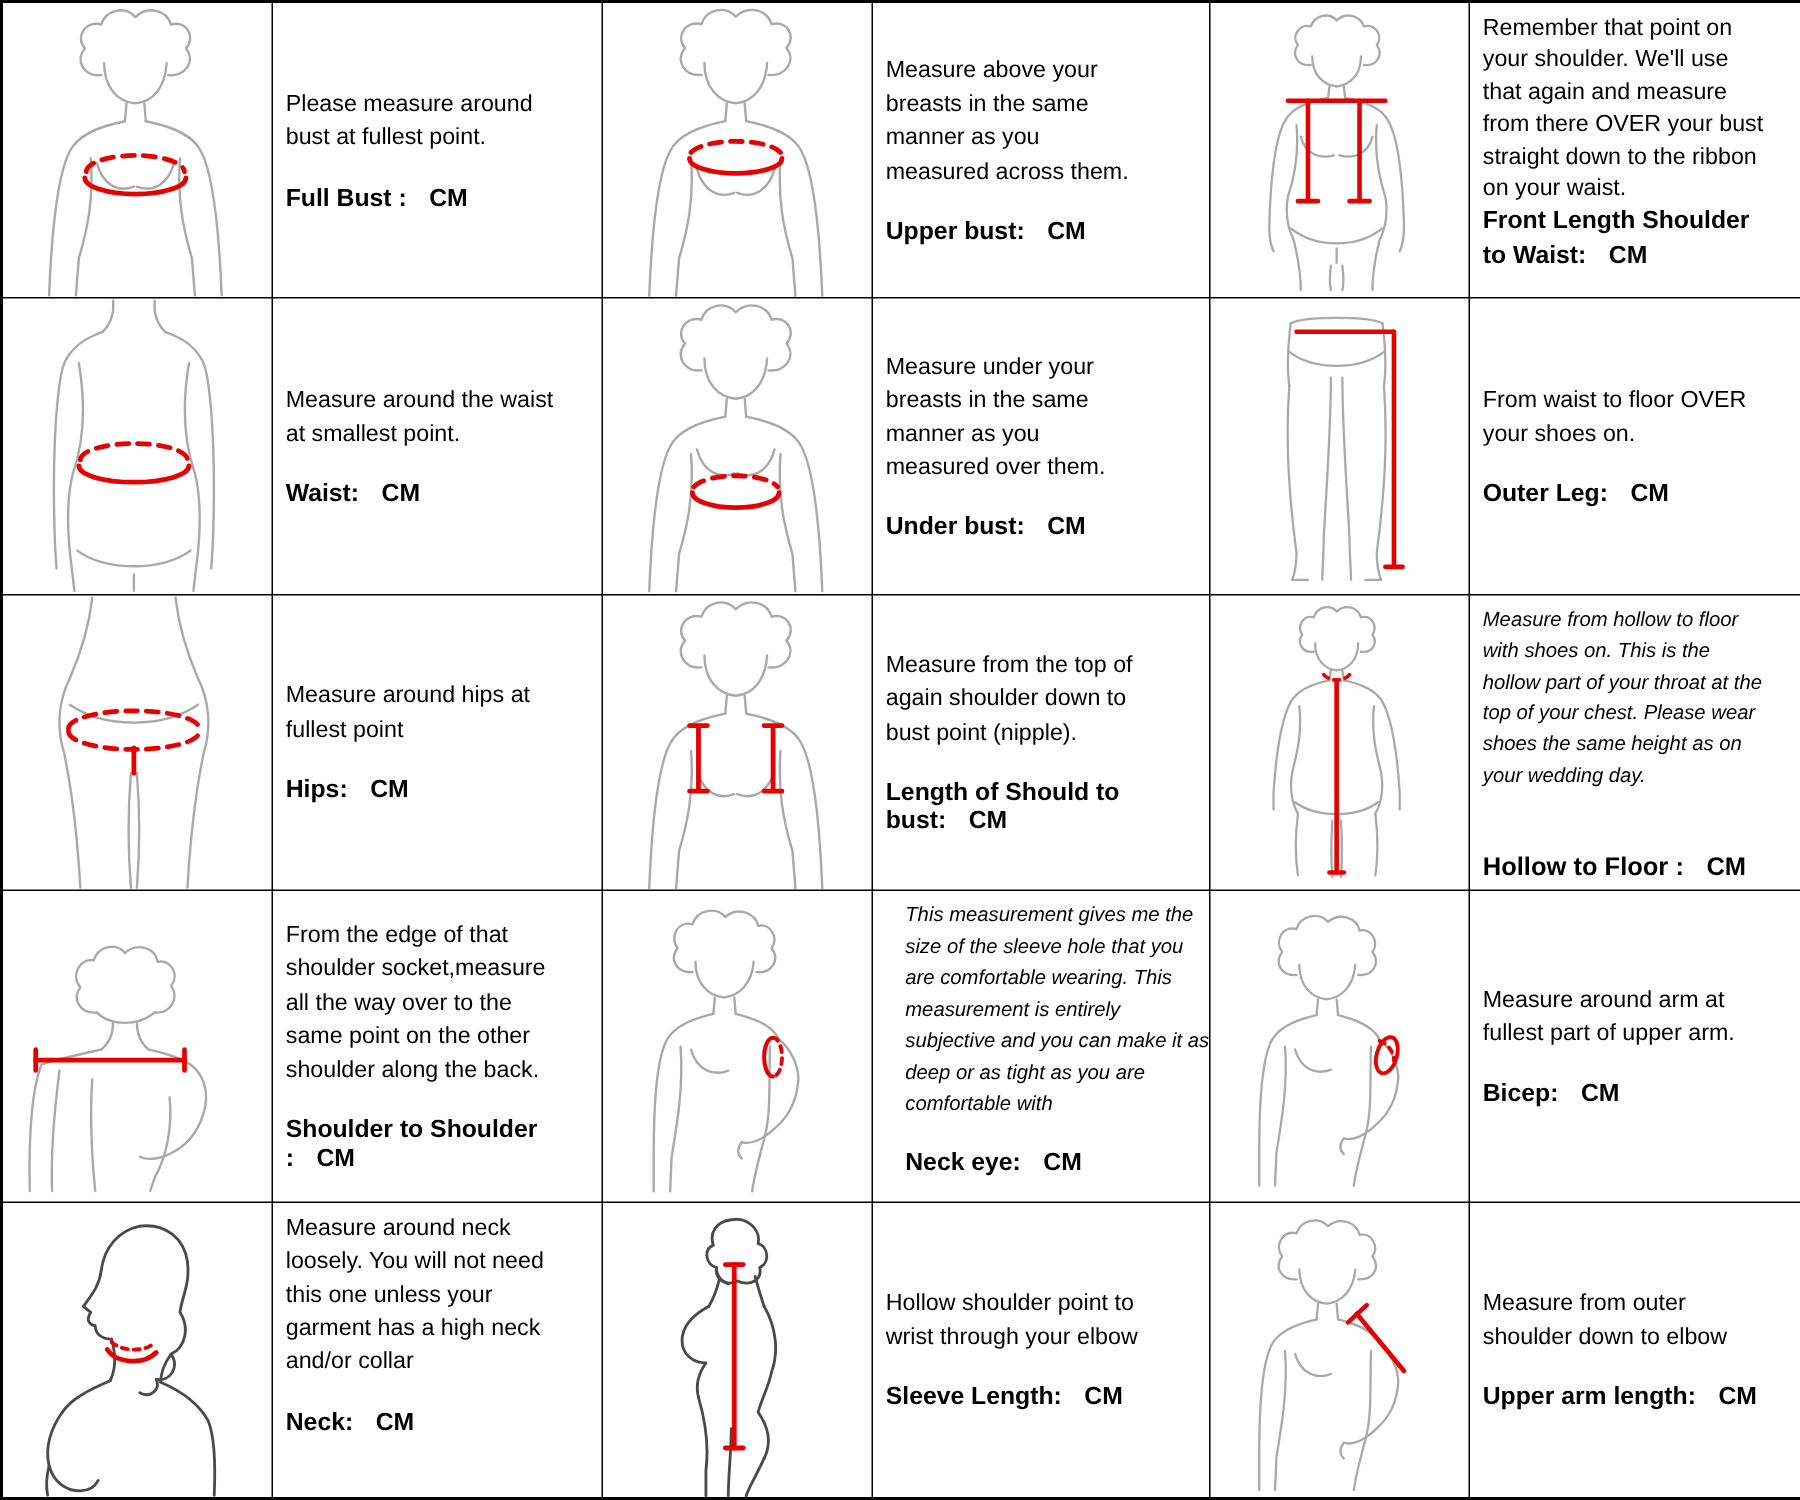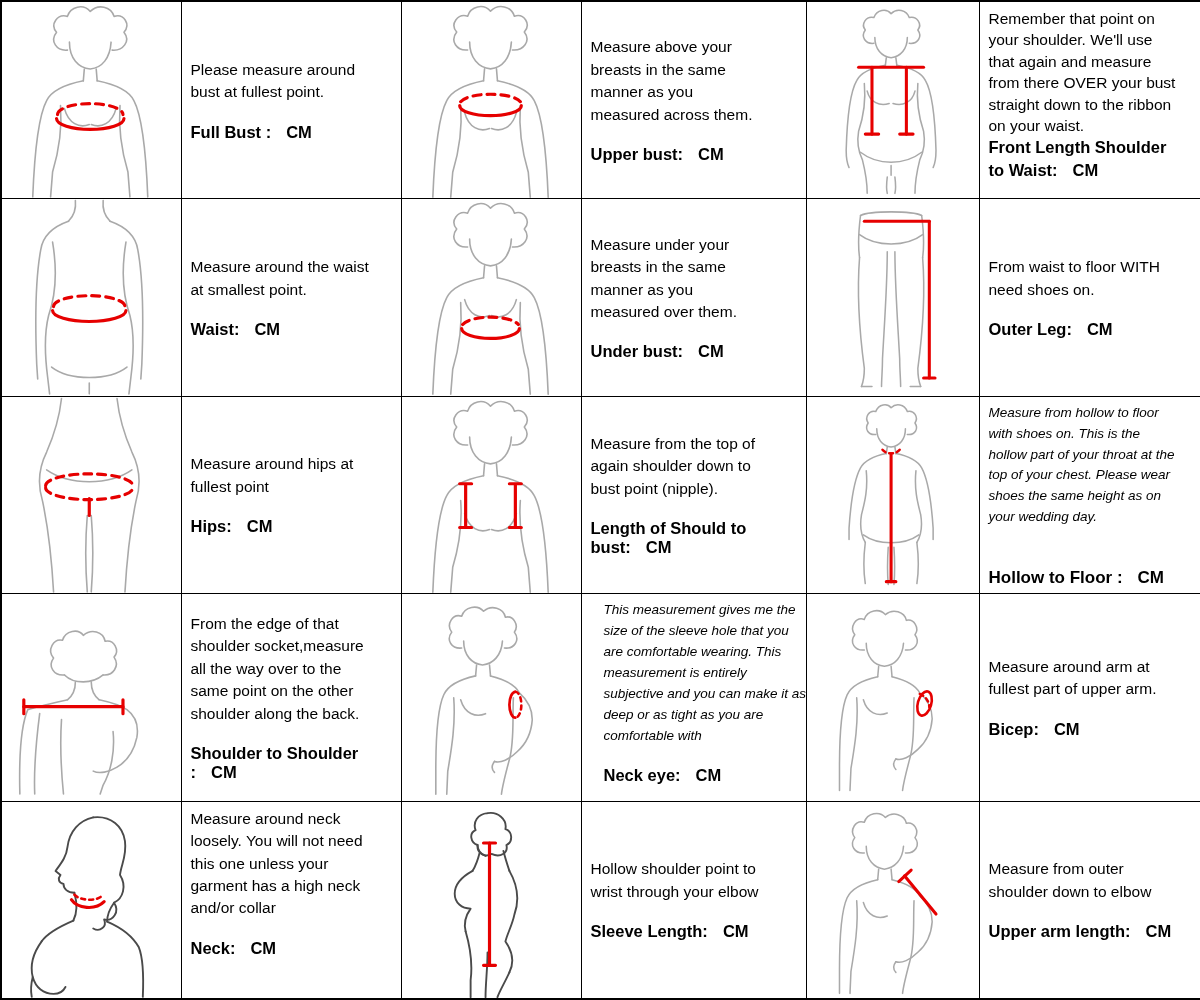--- a/index.html
+++ b/index.html
@@ -178,21 +178,21 @@
         </g>
         <g class="red" stroke-width="3.4">
           <path d="M60,18 L128,18"></path>
           <path d="M128,18 L128,182"></path>
           <path d="M122,182 L134,182"></path>
         </g>
       </svg>
     </td>
     <td class="text-cell w6">
       <div class="cellbox">
-        <div class="desc">From waist to floor WITH need shoes on.</div>
+        <div class="desc">From waist to floor OVER your shoes on.</div>
         <div class="label-line"><span>Outer Leg:</span><span class="unit">CM</span></div>
       </div>
     </td>
   </tr>
 
   <tr style="height:193px">
     <td class="img-cell">
       <svg viewBox="0 0 180 195" preserveAspectRatio="xMidYMid meet">
         <g class="fig">
           <path d="M60,0 C58,18 52,38 45,54 C37,70 36,88 41,104 C46,128 50,160 52,195"></path>

